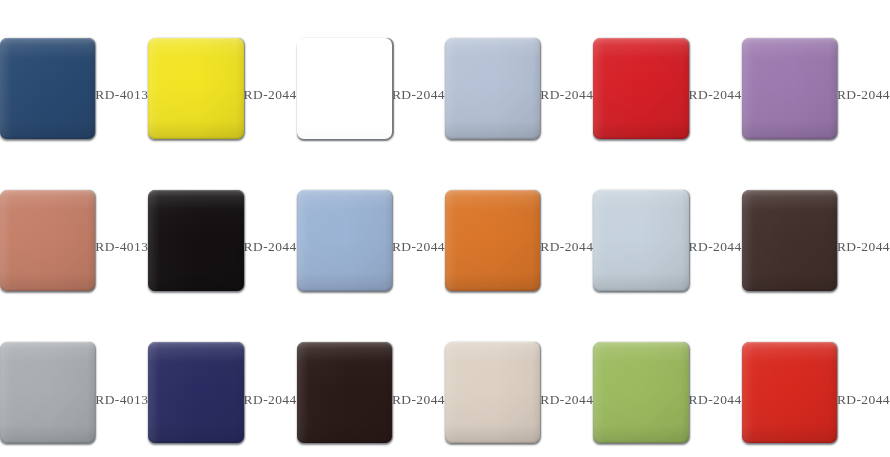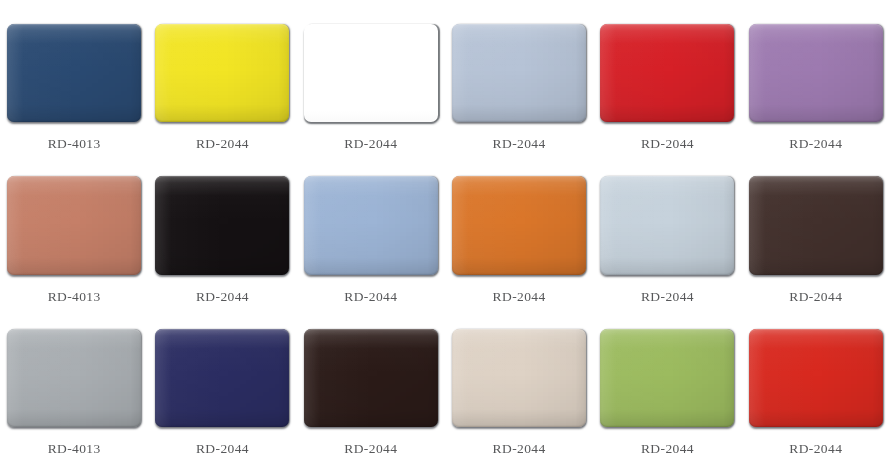--- a/index.html
+++ b/index.html
@@ -20,21 +20,21 @@
     grid-template-columns: repeat(6, 148.33px);
     grid-template-rows: repeat(3, 152.33px);
     width: 890px;
     height: 457px;
     box-sizing: border-box;
   }
 
   .swatch-cell {
     position: relative;
     display: flex;
-    flex-direction: column;
+    flex-direction: row;
     align-items: center;
     box-sizing: border-box;
     padding-top: 24px;
   }
 
   
   .swatch-chip {
     position: relative;
     width: 134px;
     height: 101px;

